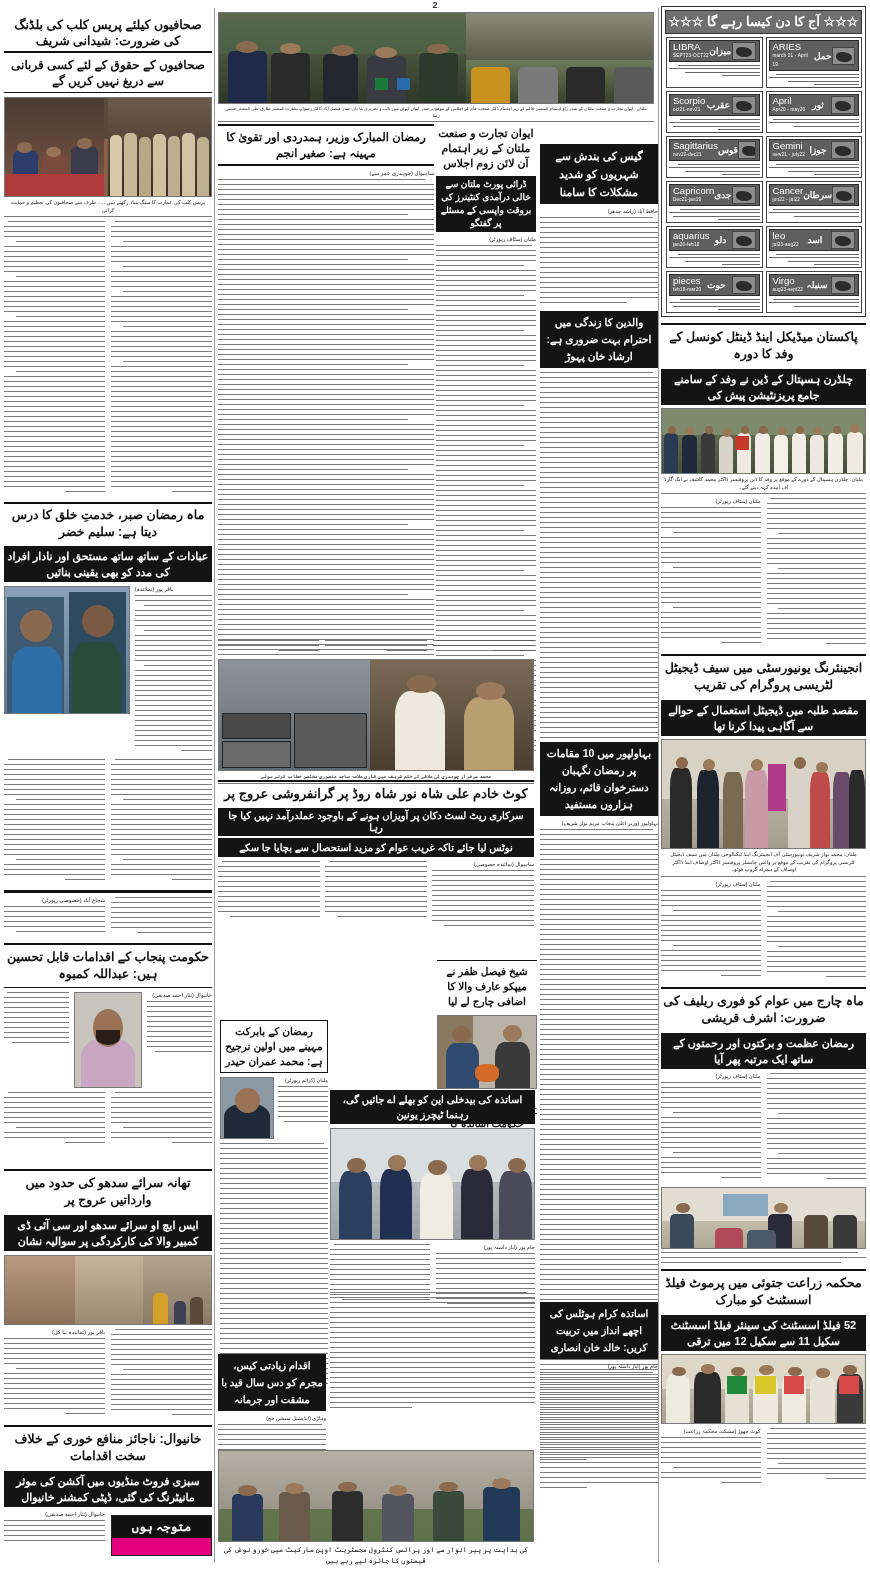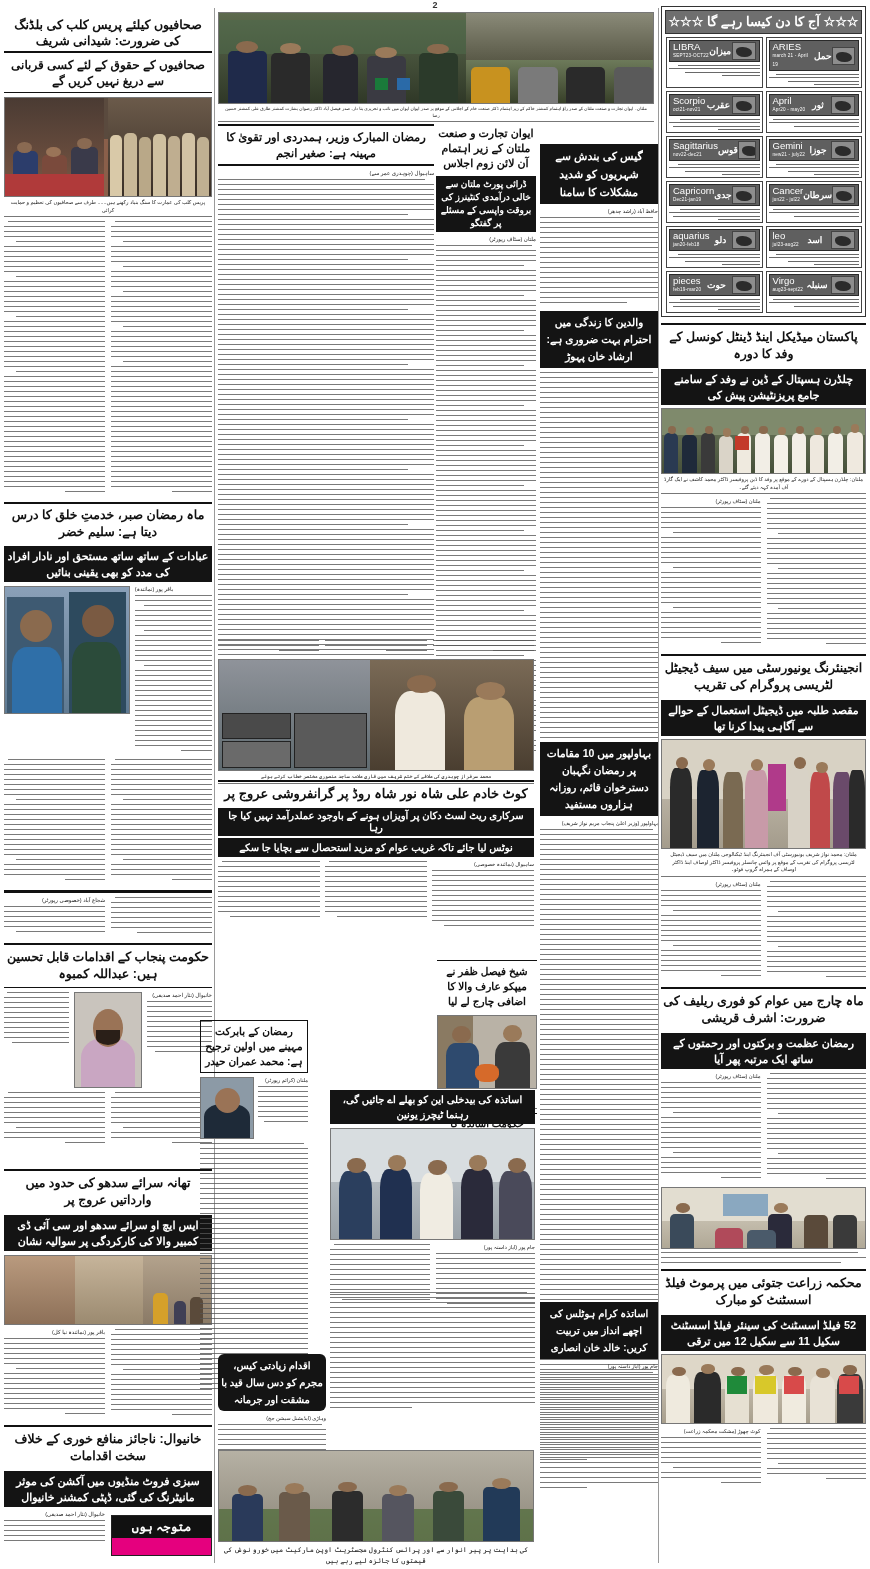--- a/index.html
+++ b/index.html
@@ -1206,21 +1206,21 @@
           <i class="s2"></i>
           <i class="s2"></i>
           <i class="s2"></i>
           <i class="s2"></i>
           <i class="s2"></i>
           <i class="s3"></i>
         </div>
     </div>
   </div>
 
-  <div style="position:absolute;left:200px;top:1020px;width:108px;">
+  <div style="position:absolute;left:220px;top:1020px;width:108px;">
     <div class="hl-box" style="border:1px solid #111;padding:3px 2px;">
       <div class="hl-main nb" style="font-size:10.5px;line-height:15px;border:none;padding:0;">رمضان کے بابرکت مہینے میں اولین ترجیح ہے: محمد عمران حیدر</div>
     </div>
     <div style="display:flex;gap:4px;margin-top:4px;direction:rtl;">
       <div style="width:48%" class="body-lines">
         <div style="font-size:5.2px;direction:rtl;text-align:right;color:#222;margin-bottom:3px;">ملتان (کرائم رپورٹر)</div>
         <i class="s2"></i>
           <i class="s2"></i>
           <i class="s2"></i>
           <i class="s2"></i>
@@ -1285,21 +1285,21 @@
         <i class="s2"></i>
         <i class="s2"></i>
         <i class="s2"></i>
         <i class="s2"></i>
         <i class="s2"></i>
         <i class="last"></i>
     </div>
   </div>
 
   <div style="position:absolute;left:218px;top:1352px;width:108px;">
-    <div class="hl-sub tall" style="font-size:10px;line-height:17px;border-radius:6px;">اقدام زیادتی کیس، مجرم کو دس سال قید با مشقت اور جرمانہ</div>
+    <div class="hl-sub tall" style="font-size:10px;line-height:17px;">اقدام زیادتی کیس، مجرم کو دس سال قید با مشقت اور جرمانہ</div>
     <div class="body-lines" style="margin-top:4px">
       <div style="font-size:5.2px;direction:rtl;text-align:right;color:#222;margin-bottom:3px;">وہاڑی (ایڈیشنل سیشن جج)</div>
       <i class="s1"></i>
         <i class="s2"></i>
         <i class="s2"></i>
         <i class="s2"></i>
         <i class="s2"></i>
         <i class="s2"></i>
         <i class="s2"></i>
         <i class="s3"></i>

